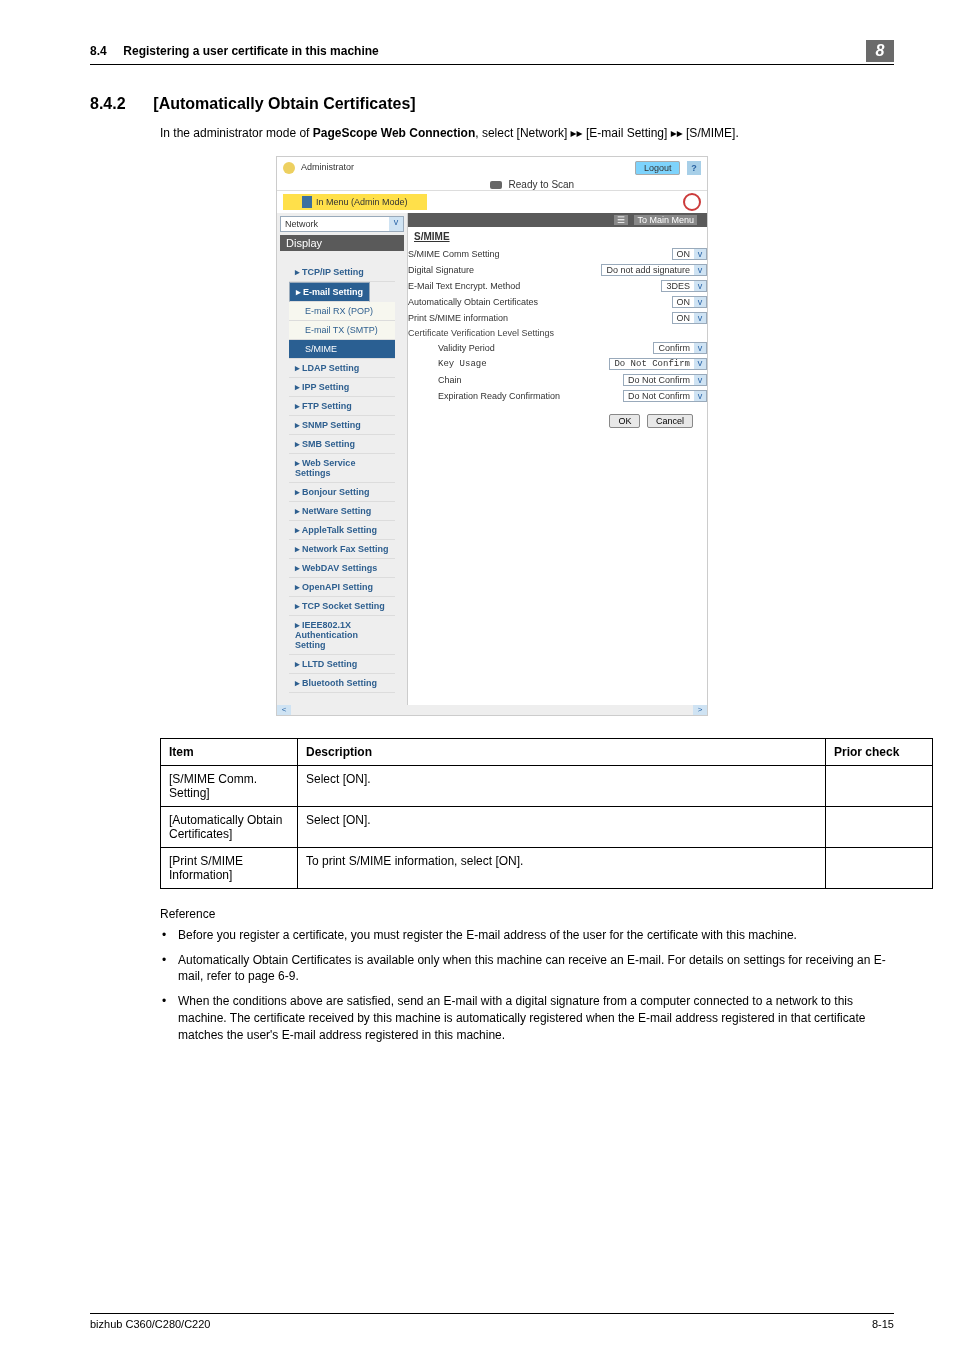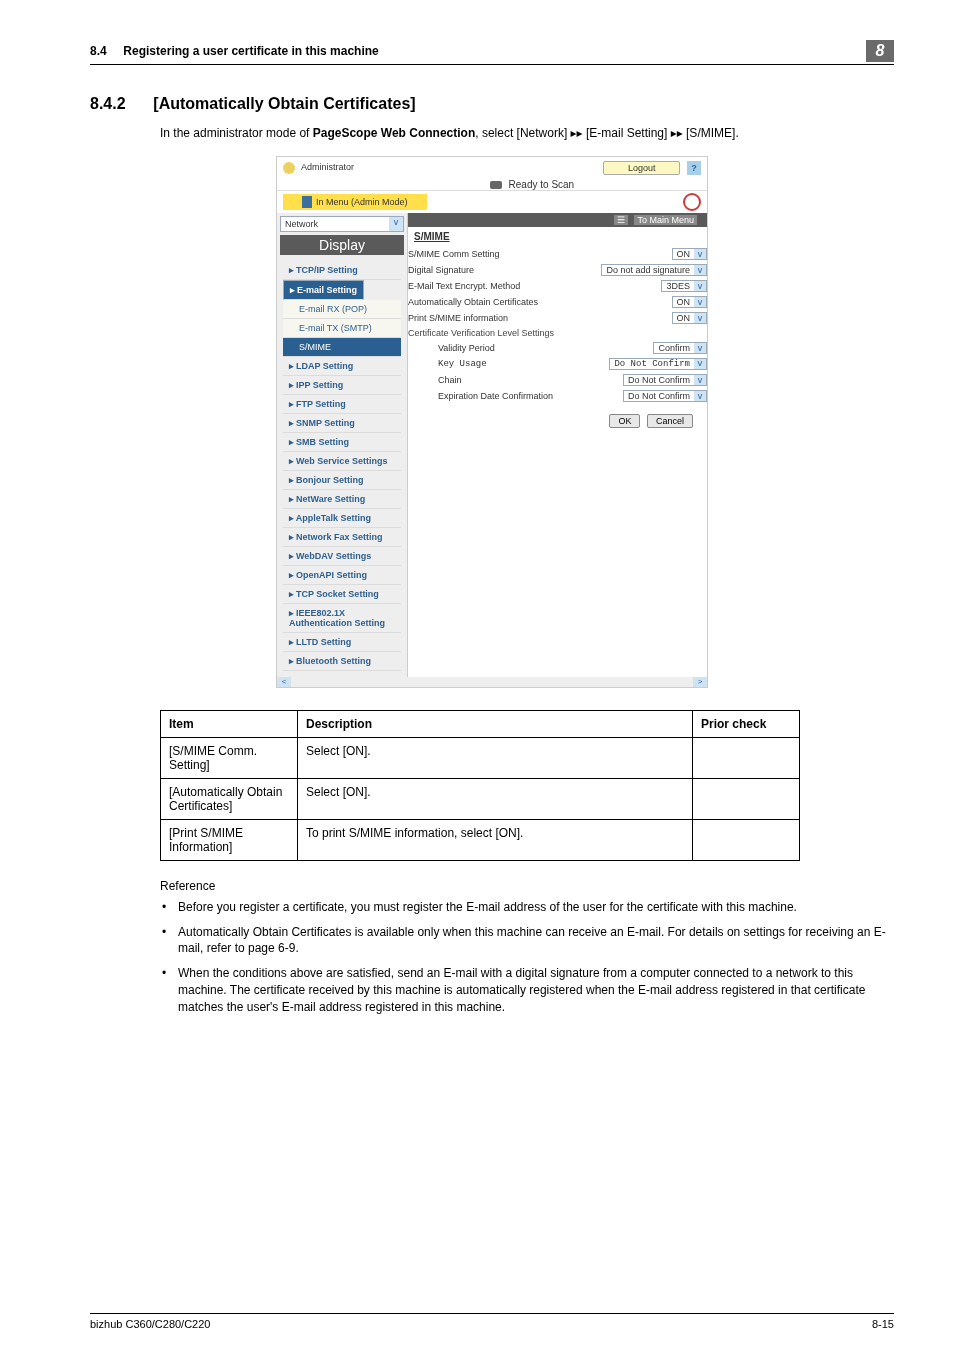--- a/index.html
+++ b/index.html
@@ -76,22 +76,22 @@
   .admin-icon {
     display: inline-block;
     width: 12px; height: 12px;
     border-radius: 50%;
     background: #edd060;
     vertical-align: middle;
     margin-right: 4px;
   }
   .logout {
     border: 1px solid #aaa;
-    padding: 1px 24px;
-    background: #fef9c3;
+    padding: 1px 8px;
+    background: #7dd3fc;
     border-radius: 2px;
   }
   .help-icon {
     display: inline-block;
     width: 14px; height: 14px;
     background: #a7cfe8;
     color: #2860a0;
     font-weight: bold;
     text-align: center;
     line-height: 14px;
@@ -147,23 +147,23 @@
   .shot-left .dropdown {
     display:flex;
     border:1px solid #9ab;
     background:#fff;
     margin:3px;
     font-size:9px;
   }
   .shot-left .dropdown .dd-label{flex:1;padding:2px 4px;}
   .shot-left .dropdown .dd-arrow{width:14px;background:#cfe3f3;text-align:center;color:#2a65a8;}
   .shot-left .disp {
-    background:#5a5a5a;color:#fff;padding:2px 22px;font-size:14px;margin:0 3px 3px 3px;text-align:center;
-  }
-  .shot-left ul {list-style:none;margin:6px;padding:0;}
+    background:#5a5a5a;color:#fff;padding:2px 6px;font-size:11px;margin:0 3px 3px 3px;
+  }
+  .shot-left ul {list-style:none;margin:12px;padding:0;}
   .shot-left li {
     padding:4px 6px;
     border-bottom:1px solid #dcdcdc;
     color:#2e5f8f;
     font-weight:bold;
     font-size:9px;
   }
   .shot-left li.sel{background:#2a5f92;color:#fff;}
   .shot-left li.sub{padding-left:16px;font-weight:normal;color:#2e5f8f;background:#f7f7ef;}
   .shot-left li.sub.selsub{color:#fff;background:#2a5f92;}
@@ -197,21 +197,21 @@
   .btns button{
     font-size:9px;padding:1px 8px;border:1px solid #888;background:#e8e8e8;border-radius:2px;margin-left:4px;
   }
   .shot-scroll{
     height:10px;background:#eee;display:flex;justify-content:space-between;
   }
   .shot-scroll .scarr{width:14px;background:#cfe3f3;color:#2a65a8;text-align:center;font-size:8px;line-height:10px;}
 
   
   table.desc {
-    width: 640px;
+    width: 773px;
     margin: 0 0 18px 70px;
     border-collapse: collapse;
     font-size: 12px;
   }
   table.desc th, table.desc td {
     border: 1px solid #000;
     padding: 6px 8px;
     text-align: left;
     vertical-align: top;
   }
@@ -363,21 +363,21 @@
               </span>
             </div>
             <div class="form-row" style="padding-left: 18px;">
               <span class="lbl">Chain</span>
               <span class="sel">
                 <span class="val">Do Not Confirm</span>
                 <span class="arr">v</span>
               </span>
             </div>
             <div class="form-row" style="padding-left: 18px;">
-              <span class="lbl">Expiration Date Confirmation</span>
+              <span class="lbl">Expiration Ready Confirmation</span>
               <span class="sel">
                 <span class="val">Do Not Confirm</span>
                 <span class="arr">v</span>
               </span>
             </div>
           </div>
 
         <div class="btns">
           <button>OK</button>
           <button>Cancel</button>

